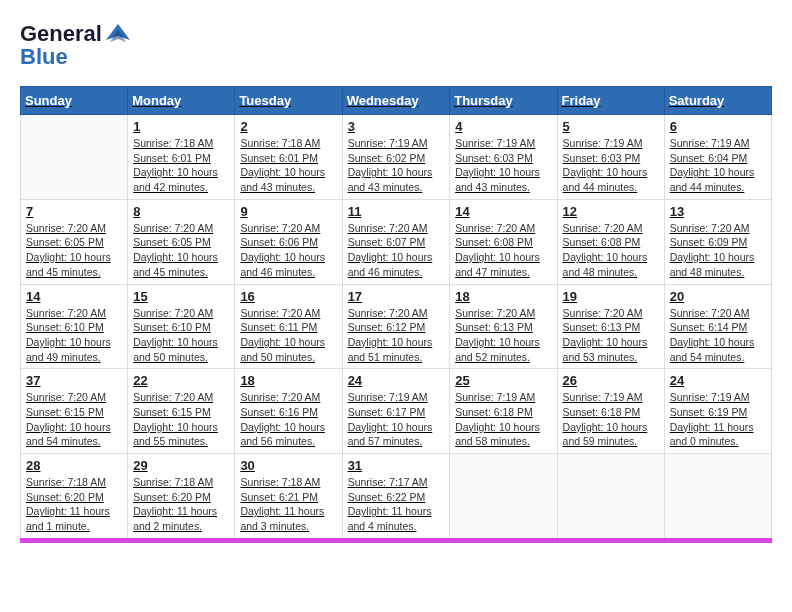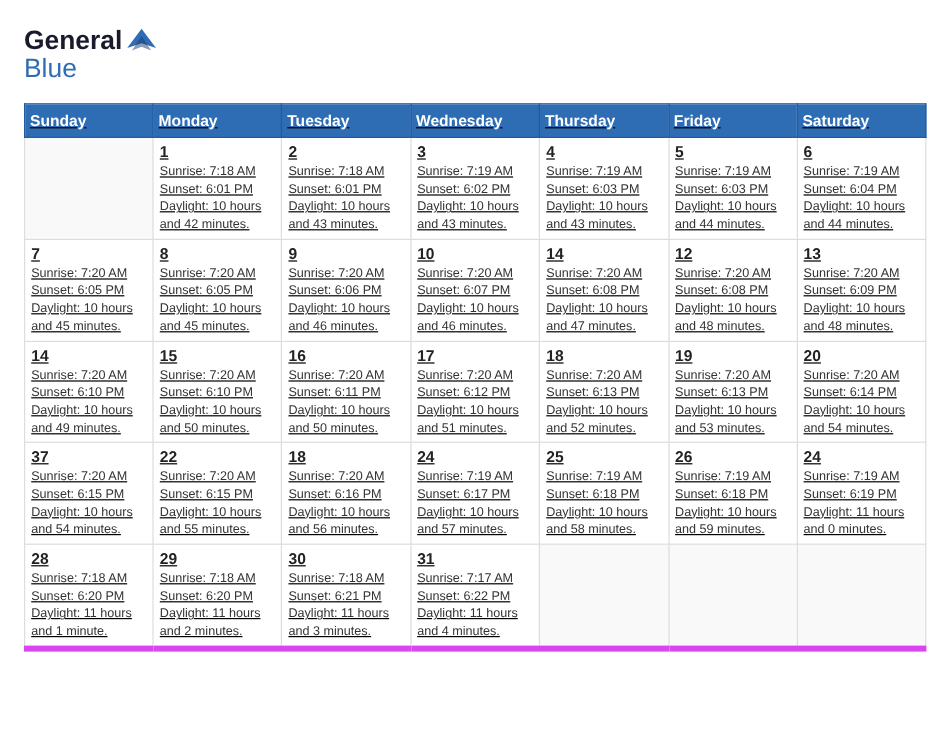--- a/index.html
+++ b/index.html
@@ -82,21 +82,21 @@
 
 <div class="header">
   <div class="logo">
     <div style="display:flex;align-items:center;">
       <span style="font-size:22px;font-weight:bold;color:#1a1a2e;">General</span>
       <svg width="28" height="28" viewBox="0 0 28 28" style="margin-left:2px;">
         <polygon points="14,4 26,20 14,16 2,20" fill="#2e6db4"></polygon>
         <polygon points="14,10 22,22 14,19 6,22" fill="#1a3a6e" opacity="0.5"></polygon>
       </svg>
     </div>
-    <span style="font-size:22px;font-weight:normal;color:#2e6db4;margin-top:-4px;">Blue</span>
+    <span style="font-size:22px;font-weight:bold;color:#2e6db4;margin-top:-4px;">Blue</span>
   </div>
   <div class="title-block">
     <h1></h1>
     <h2></h2>
   </div>
 </div>
 
 <table class="calendar">
   <thead>
     <tr>
@@ -171,21 +171,21 @@
 and 45 minutes.</div>
         </td>
         <td>
           <span class="day-number">9</span>
           <div class="day-info" style="white-space: pre-line;">Sunrise: 7:20 AM
 Sunset: 6:06 PM
 Daylight: 10 hours
 and 46 minutes.</div>
         </td>
         <td>
-          <span class="day-number">10</span>
+          <span class="day-number">11</span>
           <div class="day-info" style="white-space: pre-line;">Sunrise: 7:20 AM
 Sunset: 6:07 PM
 Daylight: 10 hours
 and 46 minutes.</div>
         </td>
         <td>
           <span class="day-number">14</span>
           <div class="day-info" style="white-space: pre-line;">Sunrise: 7:20 AM
 Sunset: 6:08 PM
 Daylight: 10 hours

